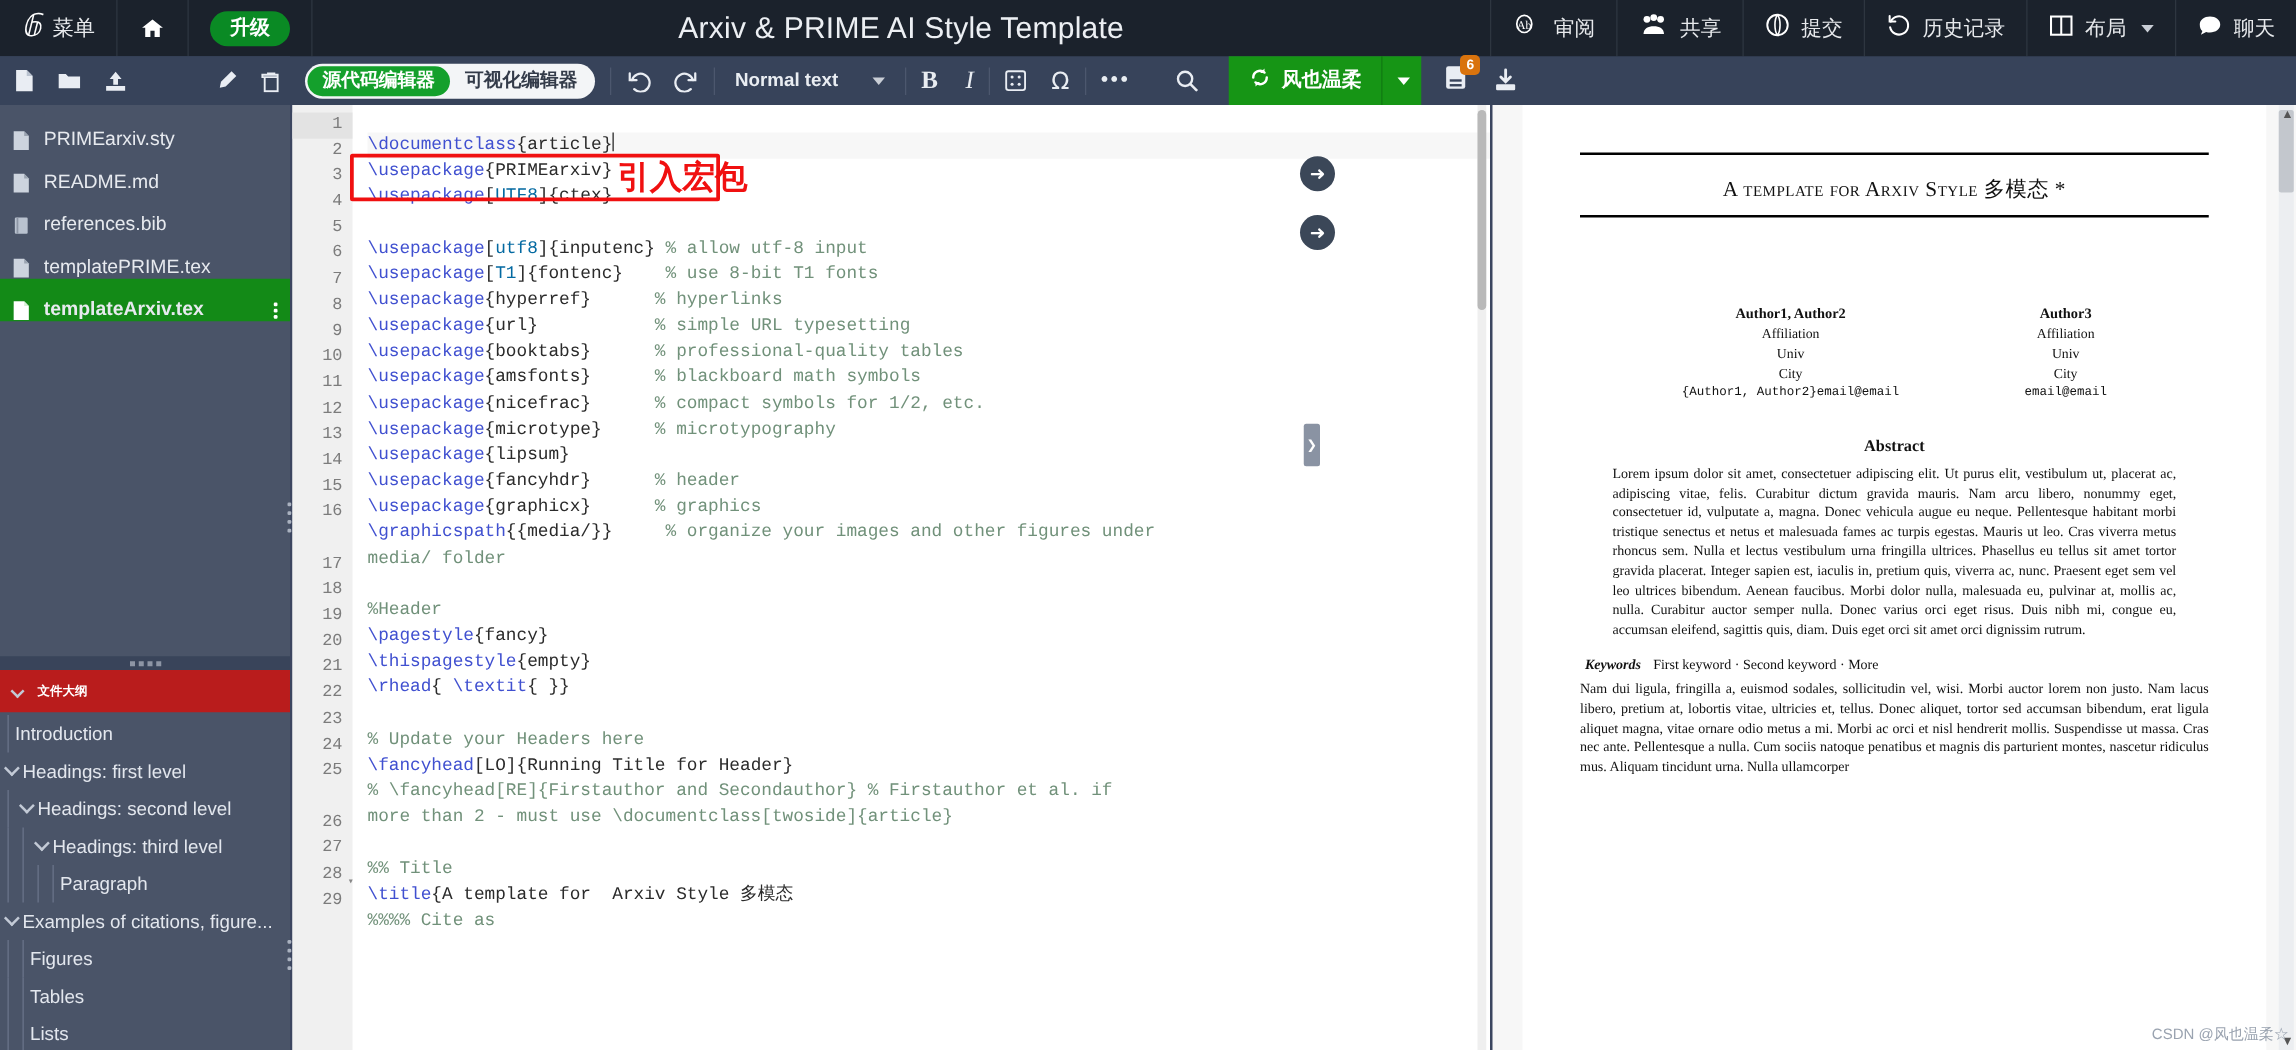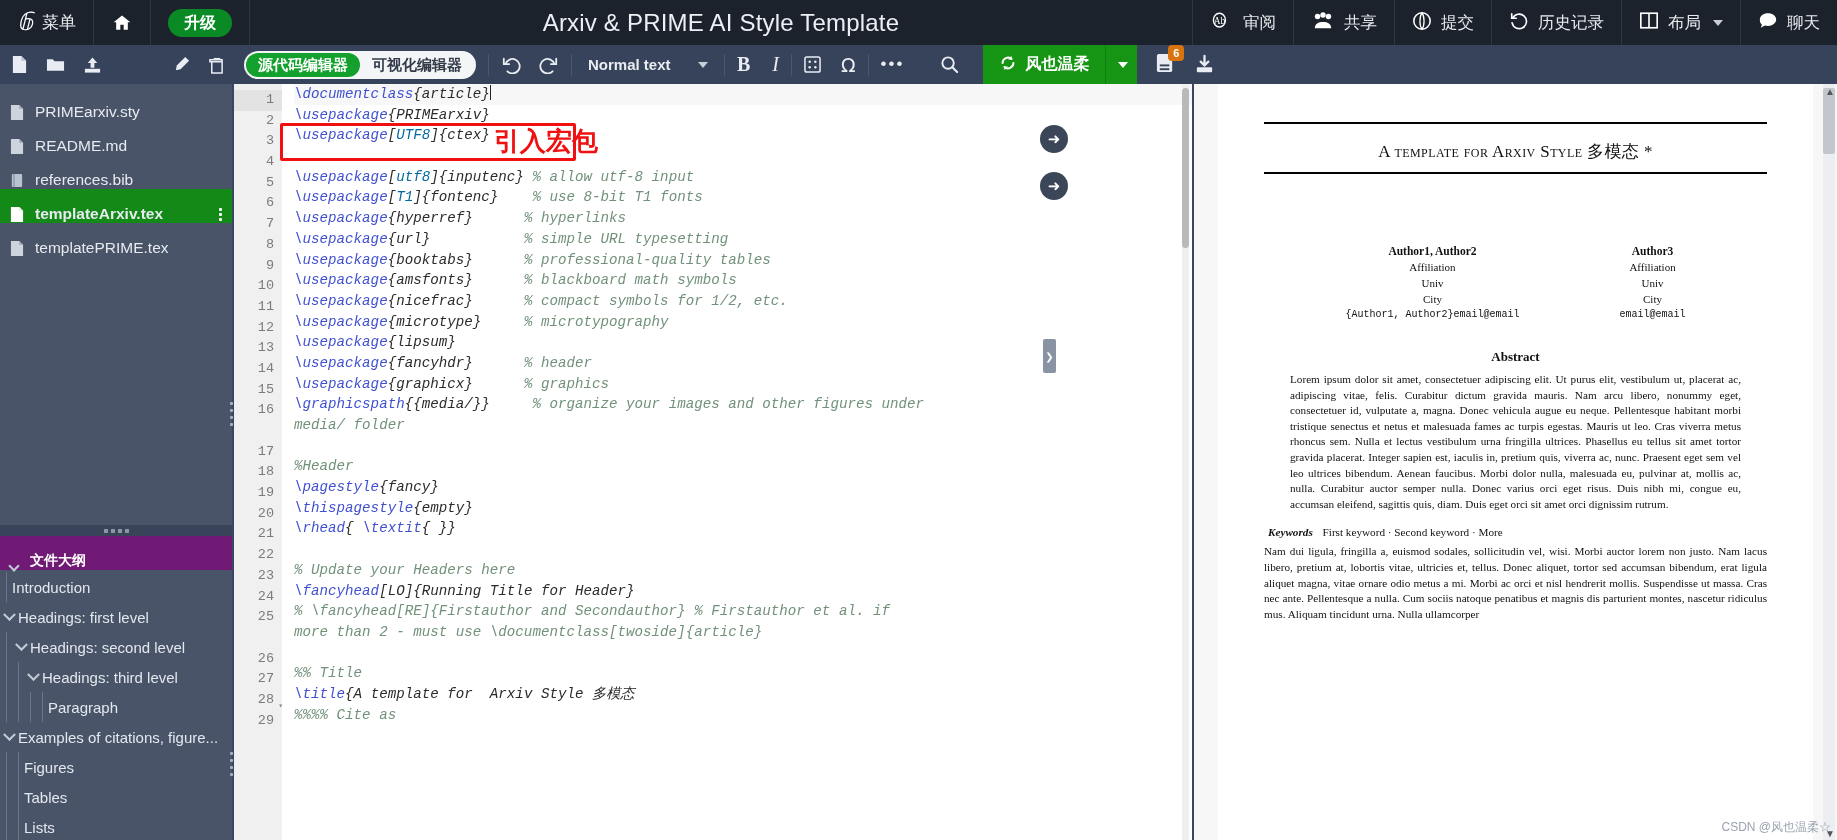--- a/index.html
+++ b/index.html
@@ -115,22 +115,22 @@
   .file-ico { flex: 0 0 16px; display: flex; }
   .kebab { margin-left: auto; color: #fff; font-size: 14px; line-height: 6px; letter-spacing: 0; }
   .kebab span { display:block; width:3px;height:3px;background:#fff;margin:2px 0;border-radius:1px;}
   .sidebar-spacer { flex: 1; }
   .drag-handle {
     height: 11px; background: #39445a; display: flex; align-items: center;
     justify-content: center; gap: 3px; cursor: row-resize;
   }
   .drag-handle i { width: 4px; height: 4px; background: #8d95a5; display: block; }
   .outline-head {
-    height: 34px; background: #701a75; display: flex; align-items: flex-end;
-    gap: 8px; padding: 0 10px; color: #fff; font-size: 14px; font-weight: bold;
+    height: 34px; background: #b91c1c; display: flex; align-items: center;
+    gap: 8px; padding: 0 10px; color: #fff; font-size: 10px; font-weight: bold;
     cursor: pointer;
   }
   .outline-list { background: #4a5468; flex: 1; padding-top: 2px; overflow: hidden; }
   .ol-row {
     height: 30px; display: flex; align-items: center; color: #e3e7ee;
     font-size: 15px; cursor: pointer; white-space: nowrap;
   }
   .ol-chev { width: 18px; flex: 0 0 18px; display: flex; justify-content: center; color: #c3cad6; }
   .ol-guide { width: 12px; flex: 0 0 12px; display: flex; justify-content: center; }
   .ol-guide i { width: 1px; height: 30px; background: #6b748a; display: block; }
@@ -151,23 +151,23 @@
   }
   .gutter {
     width: 48px; flex: 0 0 48px; background: #f0f0f0; color: #7c7c7c;
     font-family: "Liberation Mono", monospace; font-size: 13.5px;
     text-align: right; padding-top: 6px; user-select: none;
   }
   .gline { height: 20.7px; line-height: 20.7px; padding-right: 8px; position: relative;}
   .gline.cur { background: #e3e3e3; }
   .gline .fold { position: absolute; right: -1px; top: 6px; font-size: 8px; color: #888; }
   .code {
-    flex: 1; padding-top: 0; font-family: "Liberation Mono", monospace;
+    flex: 1; padding-top: 22px; font-family: "Liberation Mono", monospace;
     font-size: 14.2px; line-height: 20.7px; color: #2b2b2b; overflow: hidden;
-    position: relative; padding-left: 12px; font-style: italic;
+    position: relative; padding-left: 12px;
   }
   .cl { height: 20.7px; white-space: pre; }
   .cl.h { background: #f7f7f7; }
   .cmd { color: #4050d0; }
   .opt { color: #0369a1; }
   .cmt { color: #71917a; }
   .caret-bar { display:inline-block; width:1px; height:15px; background:#222; vertical-align:-2px; }
   .ed-scroll {
     position: absolute; right: 3px; top: 4px; width: 7px; height: 160px;
     background: #b9b9b9; border-radius: 4px;
@@ -456,43 +456,43 @@
         <div class="file-row">
           <span class="file-ico">
             <svg width="14" height="17" viewBox="0 0 15 18">
                 <rect x="2" y="2" width="11" height="14" rx="1" fill="#b9c2cf"></rect>
                 <rect x="3.5" y="2" width="1.5" height="14" fill="#8d96a5"></rect>
               </svg>
           </span>
           <span>references.bib</span>
         </div>
 
+        <div class="file-row">
+          <span class="file-ico">
+            <svg width="14" height="17" viewBox="0 0 15 18">
+                <path d="M1 1h9l4 4v12H1z" fill="#cdd4de"></path>
+                <path d="M10 1v4h4" fill="#9aa3b0"></path>
+              </svg>
+          </span>
+          <span>templatePRIME.tex</span>
+        </div>
+
         <div class="file-row selected">
           <span class="file-ico">
             <svg width="14" height="17" viewBox="0 0 15 18">
                 <path d="M1 1h9l4 4v12H1z" fill="#ffffff"></path>
                 <path d="M10 1v4h4" fill="#d6f0d6"></path>
               </svg>
           </span>
           <span>templateArxiv.tex</span>
           <span class="kebab">
               <span></span>
               <span></span>
               <span></span>
             </span>
-        </div>
-
-        <div class="file-row">
-          <span class="file-ico">
-            <svg width="14" height="17" viewBox="0 0 15 18">
-                <path d="M1 1h9l4 4v12H1z" fill="#cdd4de"></path>
-                <path d="M10 1v4h4" fill="#9aa3b0"></path>
-              </svg>
-          </span>
-          <span>templatePRIME.tex</span>
         </div>
 
       </div>
 
       <div class="sidebar-spacer"></div>
 
       <div class="drag-handle">
         <i></i>
           <i></i>
           <i></i>

